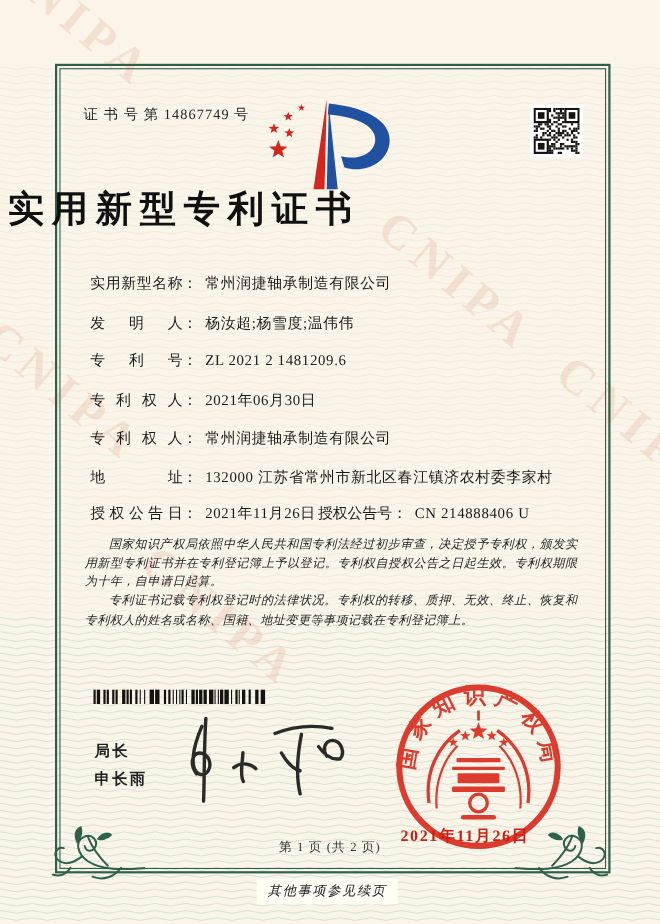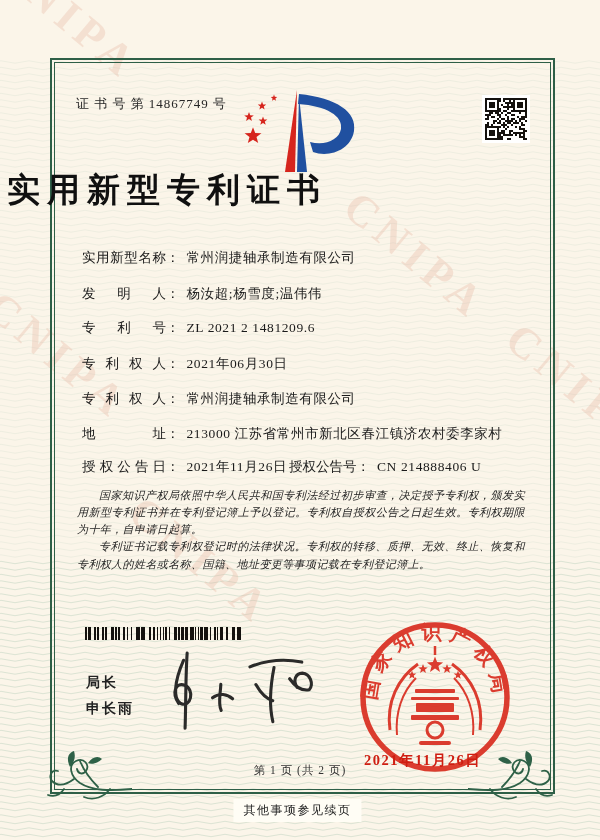--- a/index.html
+++ b/index.html
@@ -46,21 +46,21 @@
   .signatory{
     position:absolute;z-index:2;left:86px;top:669px;
     font-family:"Liberation Sans","DejaVu Sans",sans-serif;
     font-size:14px;font-weight:600;letter-spacing:2px;line-height:26px;color:#222;
   }
   .sig{position:absolute;z-index:3;left:155px;top:643px;}
   .seal{position:absolute;z-index:3;left:356px;top:618px;}
   .page-info{position:absolute;z-index:2;left:0;top:763px;width:100%;text-align:center;font-size:11.5px;letter-spacing:1px;color:#333;}
   .footer-note{
     position:absolute;z-index:2;left:50%;top:799px;transform:translateX(-52%);
-    font-size:12px;letter-spacing:1.5px;color:#222;background:#fffdf5;padding:3px 10px;
+    font-size:12px;letter-spacing:1.5px;color:#222;background:#fffdf5;padding:3px 10px;font-style:italic;
   }
 </style>
 </head>
 <body>
 
 <div class="page">
 
   <svg id="waves" width="600" height="840" viewBox="0 0 600 840">
       <path d="M-6 62.0 q 7 -2.4 14 0 t 14 0 t 14 0 t 14 0 t 14 0 t 14 0 t 14 0 t 14 0 t 14 0 t 14 0 t 14 0 t 14 0 t 14 0 t 14 0 t 14 0 t 14 0 t 14 0 t 14 0 t 14 0 t 14 0 t 14 0 t 14 0 t 14 0 t 14 0 t 14 0 t 14 0 t 14 0 t 14 0 t 14 0 t 14 0 t 14 0 t 14 0 t 14 0 t 14 0 t 14 0 t 14 0 t 14 0 t 14 0 t 14 0 t 14 0 t 14 0 t 14 0 t 14 0 t 14 0 t 14 0" stroke="#9cbfa9" stroke-width="0.7" fill="none" opacity="0.2"></path>
       <path d="M-6 68.5 q 7 -2.4 14 0 t 14 0 t 14 0 t 14 0 t 14 0 t 14 0 t 14 0 t 14 0 t 14 0 t 14 0 t 14 0 t 14 0 t 14 0 t 14 0 t 14 0 t 14 0 t 14 0 t 14 0 t 14 0 t 14 0 t 14 0 t 14 0 t 14 0 t 14 0 t 14 0 t 14 0 t 14 0 t 14 0 t 14 0 t 14 0 t 14 0 t 14 0 t 14 0 t 14 0 t 14 0 t 14 0 t 14 0 t 14 0 t 14 0 t 14 0 t 14 0 t 14 0 t 14 0 t 14 0 t 14 0" stroke="#9cbfa9" stroke-width="0.7" fill="none" opacity="0.2"></path>
@@ -399,21 +399,21 @@
   <div class="row" style="top:319px;">
     <span class="fl">专利号</span><span class="colon">：</span><span class="val">ZL 2021 2 1481209.6</span>
   </div>
   <div class="row" style="top:355px;">
     <span class="fl">专利权人</span><span class="colon">：</span><span class="val">2021年06月30日</span>
   </div>
   <div class="row" style="top:390px;">
     <span class="fl">专利权人</span><span class="colon">：</span><span class="val">常州润捷轴承制造有限公司</span>
   </div>
   <div class="row" style="top:425px;">
-    <span class="fl">地址</span><span class="colon">：</span><span class="val">213000 江苏省常州市新北区春江镇济农村委李家村</span>
+    <span class="fl">地址</span><span class="colon">：</span><span class="val">132000 江苏省常州市新北区春江镇济农村委李家村</span>
   </div>
   <div class="row" style="top:458px;">
     <span class="fl">授权公告日</span><span class="colon">：</span><span class="val">2021年11月26日</span>
     <span class="pair2">
       <span>授权公告号</span><span class="colon">：</span><span class="val">CN 214888406 U</span>
     </span>
   </div>
 
   <div class="paras">
     <p>国家知识产权局依照中华人民共和国专利法经过初步审查，决定授予专利权，颁发实用新型专利证书并在专利登记簿上予以登记。专利权自授权公告之日起生效。专利权期限为十年，自申请日起算。</p>

